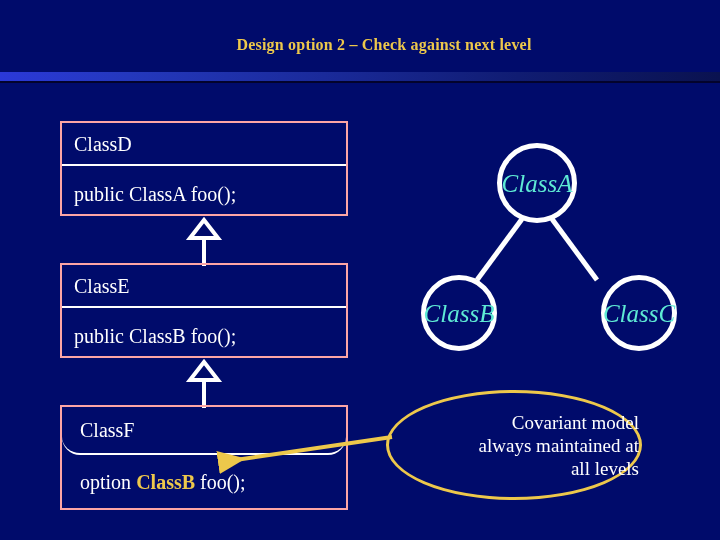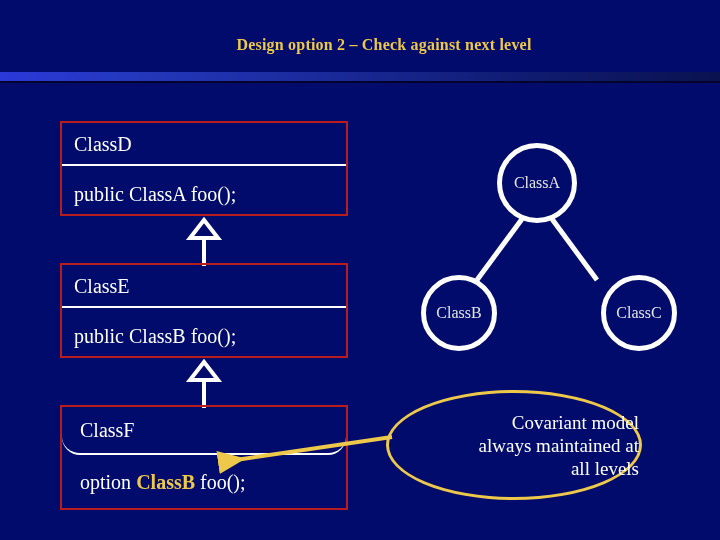--- a/index.html
+++ b/index.html
@@ -48,21 +48,21 @@
     width: 720px;
     height: 2px;
     background: #03032c;
   }
 
   
   .uml-box {
     position: absolute;
     left: 60px;
     width: 288px;
-    border: 2px solid #b91c1c;
+    border: 2px solid #fca5a5;
     box-sizing: border-box;
     background: transparent;
   }
   .uml-header {
     height: 43px;
     border-bottom: 2px solid #ffffff;
     display: flex;
     align-items: center;
     padding-left: 12px;
     box-sizing: border-box;
@@ -104,24 +104,25 @@
   .uml-circle {
     position: absolute;
     border: 5px solid #ffffff;
     border-radius: 50%;
     box-sizing: border-box;
     display: flex;
     align-items: center;
     justify-content: center;
   }
   .circle-label {
-    color: #e5e5e5;
-    font-size: 16px;
+    color: #5eead4;
+    font-size: 25px;
     white-space: nowrap;
     line-height: 1;
+    font-style: italic;
   }
   #circle-a { left: 497px; top: 143px; width: 80px; height: 80px; }
   #circle-b { left: 421px; top: 275px; width: 76px; height: 76px; }
   #circle-c { left: 601px; top: 275px; width: 76px; height: 76px; }
 
   
   #connectors {
     position: absolute;
     left: 0;
     top: 0;

